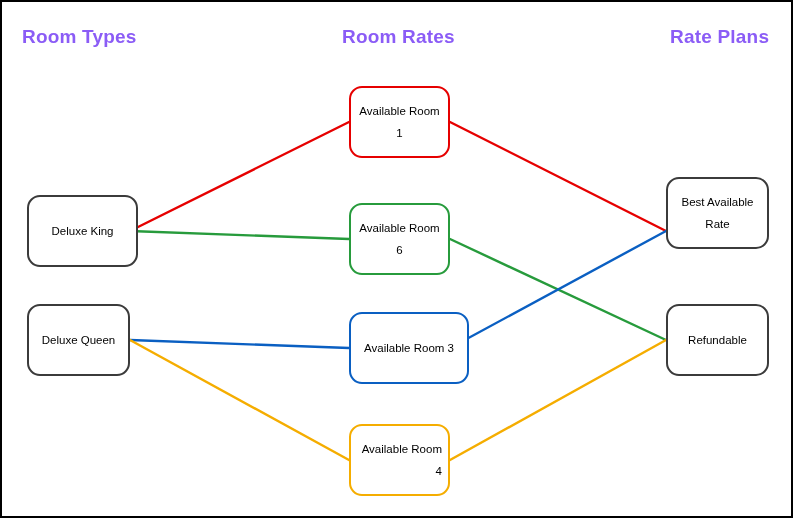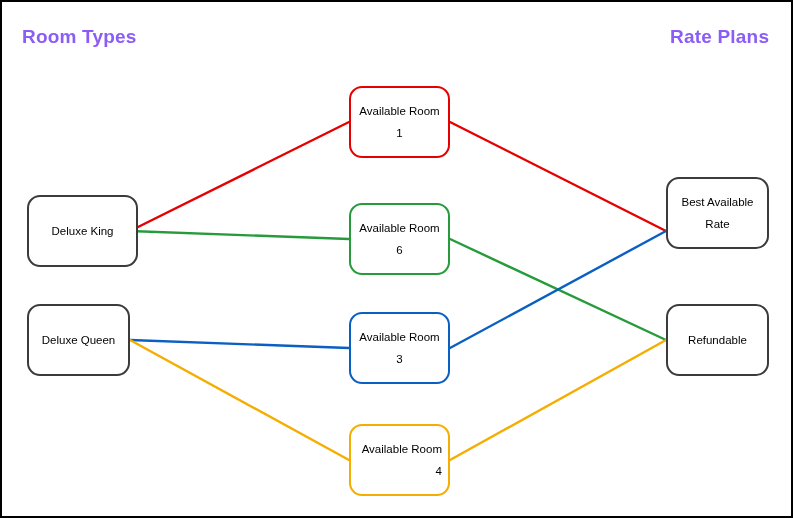--- a/index.html
+++ b/index.html
@@ -62,20 +62,21 @@
   .node-green  { border-color: #279b3c; }
   .node-blue   { border-color: #0a5fc2; }
   .node-yellow { border-color: #f5ad00; }
 </style>
 </head>
 <body>
 
 <div id="canvas">
 
   <div class="col-title" id="title-room-types">Room Types</div>
+  <div class="col-title" id="title-room-rates">Room Rates</div>
   <div class="col-title" id="title-rate-plans">Rate Plans</div>
 
   <svg class="links" id="links-layer" viewBox="0 0 793 518">
       <line x1="128" y1="229" x2="347" y2="120" stroke="#e60000" stroke-width="2.4" stroke-linecap="round"></line>
       <line x1="128" y1="229" x2="347" y2="237" stroke="#279b3c" stroke-width="2.4" stroke-linecap="round"></line>
       <line x1="128" y1="338" x2="347" y2="346" stroke="#0a5fc2" stroke-width="2.4" stroke-linecap="round"></line>
       <line x1="128" y1="338" x2="347" y2="458" stroke="#f5ad00" stroke-width="2.4" stroke-linecap="round"></line>
       <line x1="448" y1="120" x2="664" y2="229" stroke="#e60000" stroke-width="2.4" stroke-linecap="round"></line>
       <line x1="448" y1="237" x2="664" y2="338" stroke="#279b3c" stroke-width="2.4" stroke-linecap="round"></line>
       <line x1="448" y1="346" x2="664" y2="229" stroke="#0a5fc2" stroke-width="2.4" stroke-linecap="round"></line>
@@ -88,21 +89,21 @@
       </div>
       <div class="node node-dark" style="left: 25px; top: 302px; width: 103px; height: 72px;">
         <span class="label">Deluxe Queen</span>
       </div>
       <div class="node node-red" style="left: 347px; top: 84px; width: 101px; height: 72px;">
         <span class="label">Available Room 1</span>
       </div>
       <div class="node node-green" style="left: 347px; top: 201px; width: 101px; height: 72px;">
         <span class="label">Available Room 6</span>
       </div>
-      <div class="node node-blue" style="left: 347px; top: 310px; width: 101px; height: 72px;">
+      <div class="node node-blue" style="left: 347px; top: 310px; width: 120px; height: 72px;">
         <span class="label">Available Room 3</span>
       </div>
       <div class="node node-yellow" style="left: 347px; top: 422px; width: 101px; height: 72px; text-align: right;">
         <span class="label">Available Room 4</span>
       </div>
       <div class="node node-dark" style="left: 664px; top: 175px; width: 103px; height: 72px;">
         <span class="label">Best Available Rate</span>
       </div>
       <div class="node node-dark" style="left: 664px; top: 302px; width: 103px; height: 72px;">
         <span class="label">Refundable</span>

